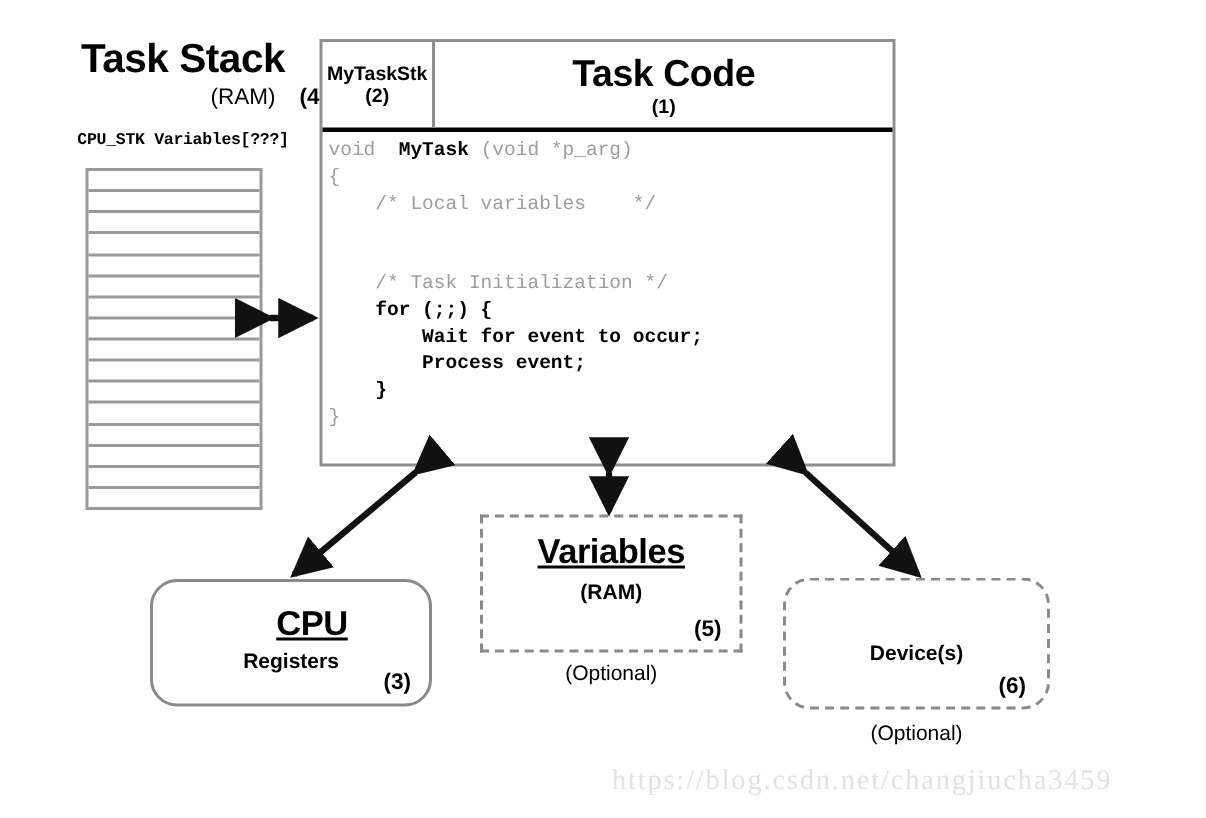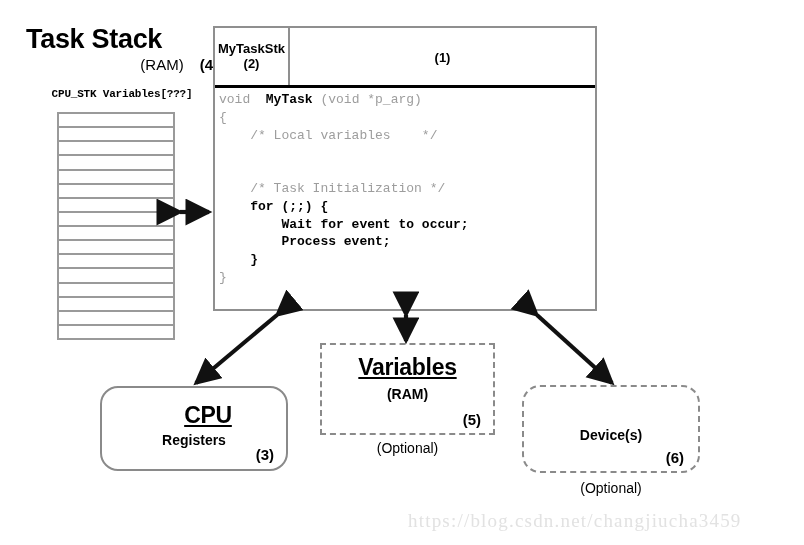--- a/index.html
+++ b/index.html
@@ -22,21 +22,21 @@
     width: 804px;
     height: 545px;
   }
 
   .abs { position: absolute; }
 
   
   #task-stack-title {
     left: 26px; top: 26px;
     width: 192px;
-    text-align: left;
+    text-align: center;
     font-size: 27px;
     font-weight: bold;
     letter-spacing: -0.3px;
     line-height: 1;
   }
   #task-stack-sub {
     left: 26px; top: 57px;
     width: 192px;
     text-align: right;
     font-size: 15px;
@@ -252,20 +252,21 @@
     <div class="cell"></div>
   </div>
 
   <div class="abs" id="code-table">
     <div id="code-header">
       <div id="priority-cell">
         <span class="lbl">MyTaskStk</span>
         <span class="num">(2)</span>
       </div>
       <div id="taskcode-cell">
+        <span class="lbl">Task Code</span>
         <span class="num">(1)</span>
       </div>
     </div>
 
     <div id="code-body"><span>void  </span><span class="b">MyTask</span><span> (void *p_arg)</span>
 <span>{</span>
 <span>    /* Local variables    */</span>
 
 
 <span>    /* Task Initialization */</span>

